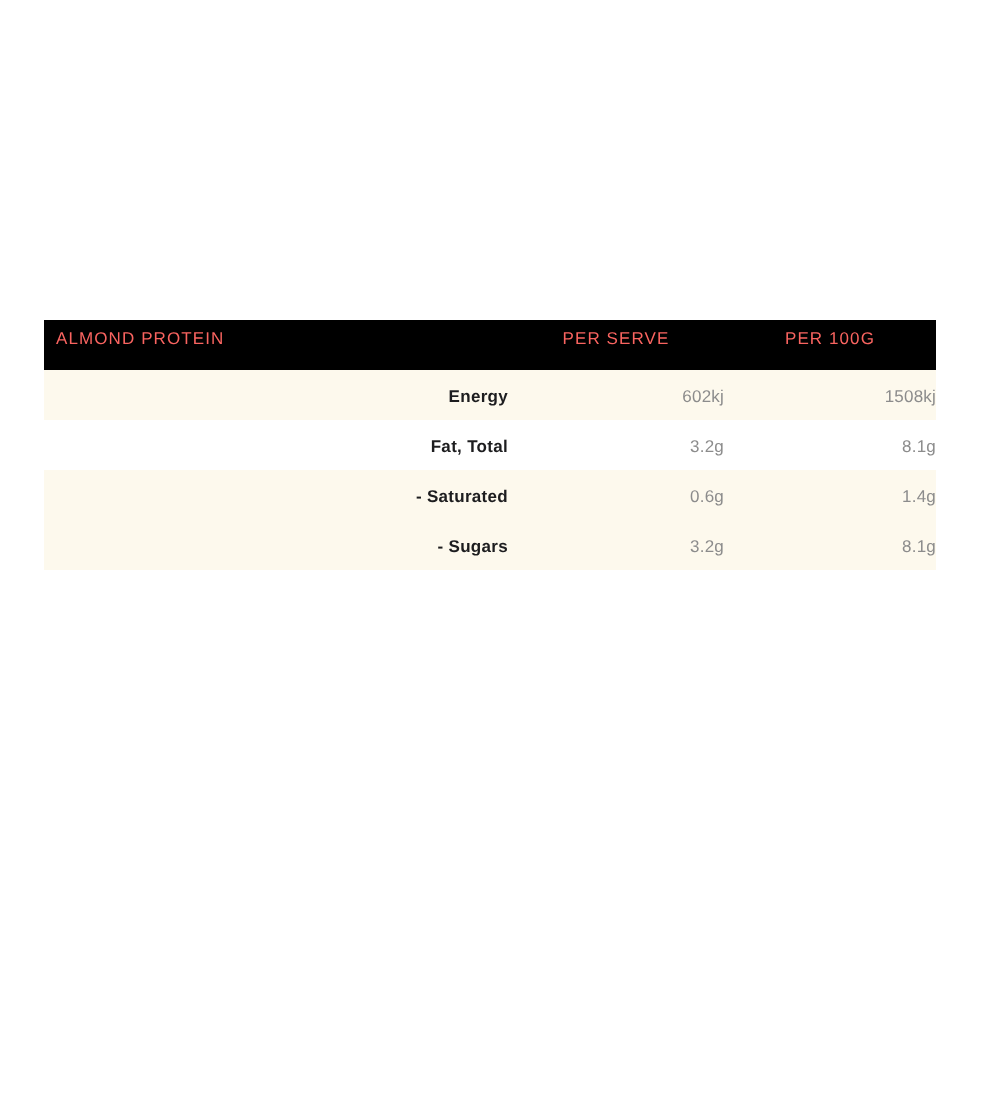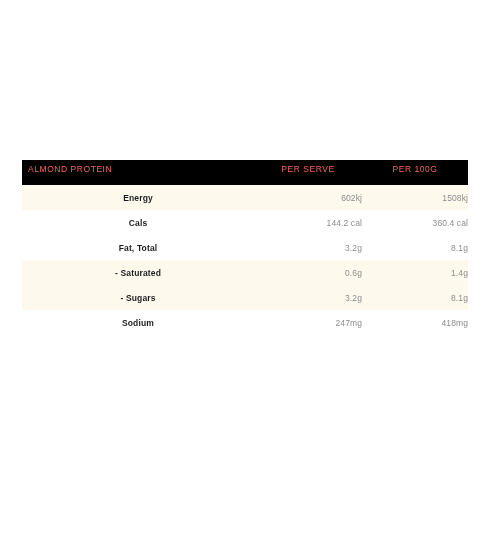--- a/index.html
+++ b/index.html
@@ -62,21 +62,21 @@
     background: #fdf9ed;
   }
 
   .nutri-table tbody td {
     padding: 0;
     height: 25px;
     vertical-align: middle;
   }
 
   .cell-nutrient {
-    text-align: center;
+    text-align: right;
     padding-left: 6px;
     color: #1d1d1f;
     font-size: 8.5px;
     font-weight: bold;
     letter-spacing: 0.15px;
   }
 
   .cell-value {
     text-align: right;
     color: #8c8c8c;
@@ -102,39 +102,29 @@
         <th class="th-hundred">PER 100G</th>
       </tr>
     </thead>
     <tbody id="nutri-body">
         <tr class="striped">
           <td class="cell-nutrient">Energy</td>
           <td class="cell-value">602kj</td>
           <td class="cell-value">1508kj</td>
         </tr>
         <tr>
-          <td class="cell-nutrient">Cals</td>
-          <td class="cell-value">144.2 cal</td>
-          <td class="cell-value">360.4 cal</td>
-        </tr>
-        <tr>
           <td class="cell-nutrient">Fat, Total</td>
           <td class="cell-value">3.2g</td>
           <td class="cell-value">8.1g</td>
         </tr>
         <tr class="striped">
           <td class="cell-nutrient">- Saturated</td>
           <td class="cell-value">0.6g</td>
           <td class="cell-value">1.4g</td>
         </tr>
         <tr class="striped">
           <td class="cell-nutrient">- Sugars</td>
           <td class="cell-value">3.2g</td>
           <td class="cell-value">8.1g</td>
         </tr>
-        <tr>
-          <td class="cell-nutrient">Sodium</td>
-          <td class="cell-value">247mg</td>
-          <td class="cell-value">418mg</td>
-        </tr>
       </tbody>
   </table>
 </div>
 
 </body></html>

